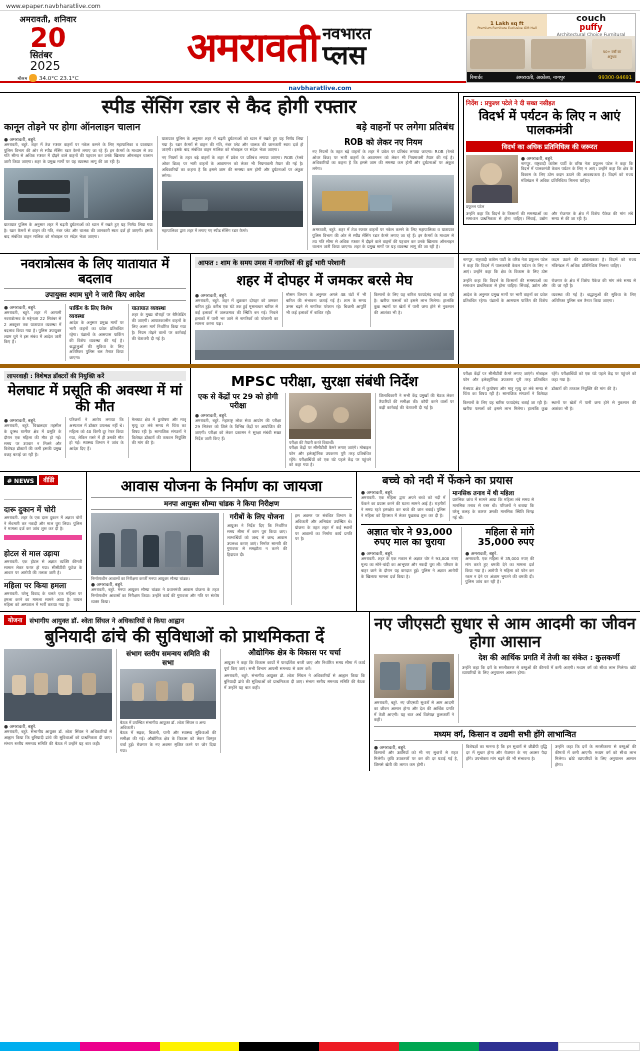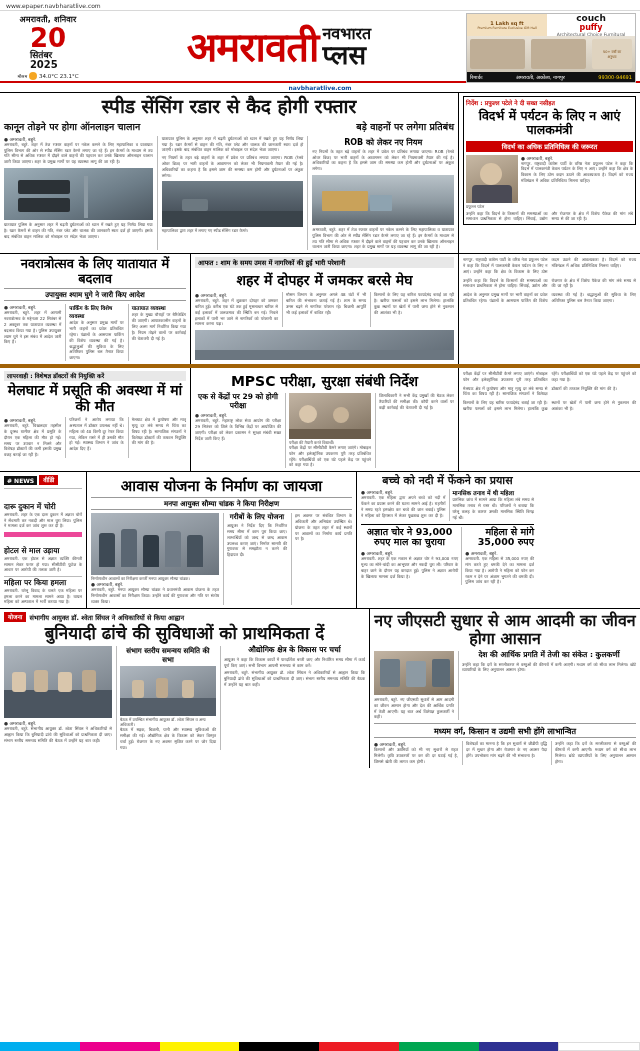--- a/index.html
+++ b/index.html
@@ -30,21 +30,21 @@
     align-items: stretch;
     height: 72px;
     border-bottom: 2px solid #c00;
     padding: 2px 4px 0 4px;
   }
   .mh-left { width: 88px; display:flex; flex-direction:column; align-items:center; justify-content:flex-start; }
   .mh-left .city { font-size: 8px; font-weight: bold; color:#111; letter-spacing:.2px; }
   .mh-date-box { line-height:1; margin-top:1px; }
   .mh-date-box .d { font-size: 26px; font-weight: bold; color:#c00; }
   .mh-date-box .m { font-size: 9px; font-weight: bold; color:#111; }
-  .mh-date-box .y { font-size: 10px; font-weight: bold; color:#111; }
+  .mh-date-box .y { font-size: 12px; font-weight: normal; color:#111; }
   .mh-weather { display:flex; align-items:center; gap:2px; margin-top:2px; font-size:5.5px; color:#222; }
   .mh-weather .sun { width:8px;height:8px;border-radius:50%;background:#f5a623; display:inline-block;}
   .mh-center { flex:1; display:flex; align-items:center; justify-content:center; gap:4px; }
   .mh-title { font-size: 40px; font-weight: 900; color:#c00; letter-spacing:-1px; line-height:1; font-family:"Liberation Sans", sans-serif;}
   .mh-sub { display:flex; flex-direction:column; align-items:flex-start; line-height:1; }
   .mh-sub .n1 { font-size: 16px; font-weight:900; color:#111; }
   .mh-sub .n2 { font-size: 26px; font-weight:900; color:#111; }
   .mh-right { width: 170px; display:flex; flex-direction:column; gap:1px; }
   .ad-box { border:1px solid #bbb; font-size:5px; }
   .ad-top { display:flex; height:22px; }
@@ -313,21 +313,21 @@
     </div>
   </div>
 
   <div style="display:flex;border-bottom:1px solid #000;">
 
     <div style="width:86px;padding:3px 4px;">
       <div style="display:flex;align-items:center;gap:2px;">
         <span class="badge-news"># NEWS</span>
         <span class="badge-red">वीडिो</span>
       </div>
-      <div style="margin-top:3px;border-top:1px solid #bbb;padding-top:14px;">
+      <div style="margin-top:14px;border-top:1px solid #bbb;padding-top:6px;">
         <div class="small-hd">दारू दुकान में चोरी</div>
         <div class="ftext">अमरावती. शहर के एक दारू दुकान में अज्ञात चोरों ने सेंधमारी कर नकदी और माल चुरा लिया। पुलिस ने मामला दर्ज कर जांच शुरू कर दी है।</div>
       </div>
       <div style="margin-top:3px;border-top:5px solid #ec4899;padding-top:10px;">
         <div class="small-hd">होटल से माल उड़ाया</div>
         <div class="ftext">अमरावती. एक होटल से अज्ञात व्यक्ति कीमती सामान लेकर फरार हो गया। सीसीटीवी फुटेज के आधार पर आरोपी की तलाश जारी है।</div>
       </div>
       <div style="margin-top:3px;border-top:1px solid #bbb;padding-top:2px;">
         <div class="small-hd">महिला पर किया हमला</div>
         <div class="ftext">अमरावती. घरेलू विवाद के चलते एक महिला पर हमला करने का मामला सामने आया है। घायल महिला को अस्पताल में भर्ती कराया गया है।</div>

